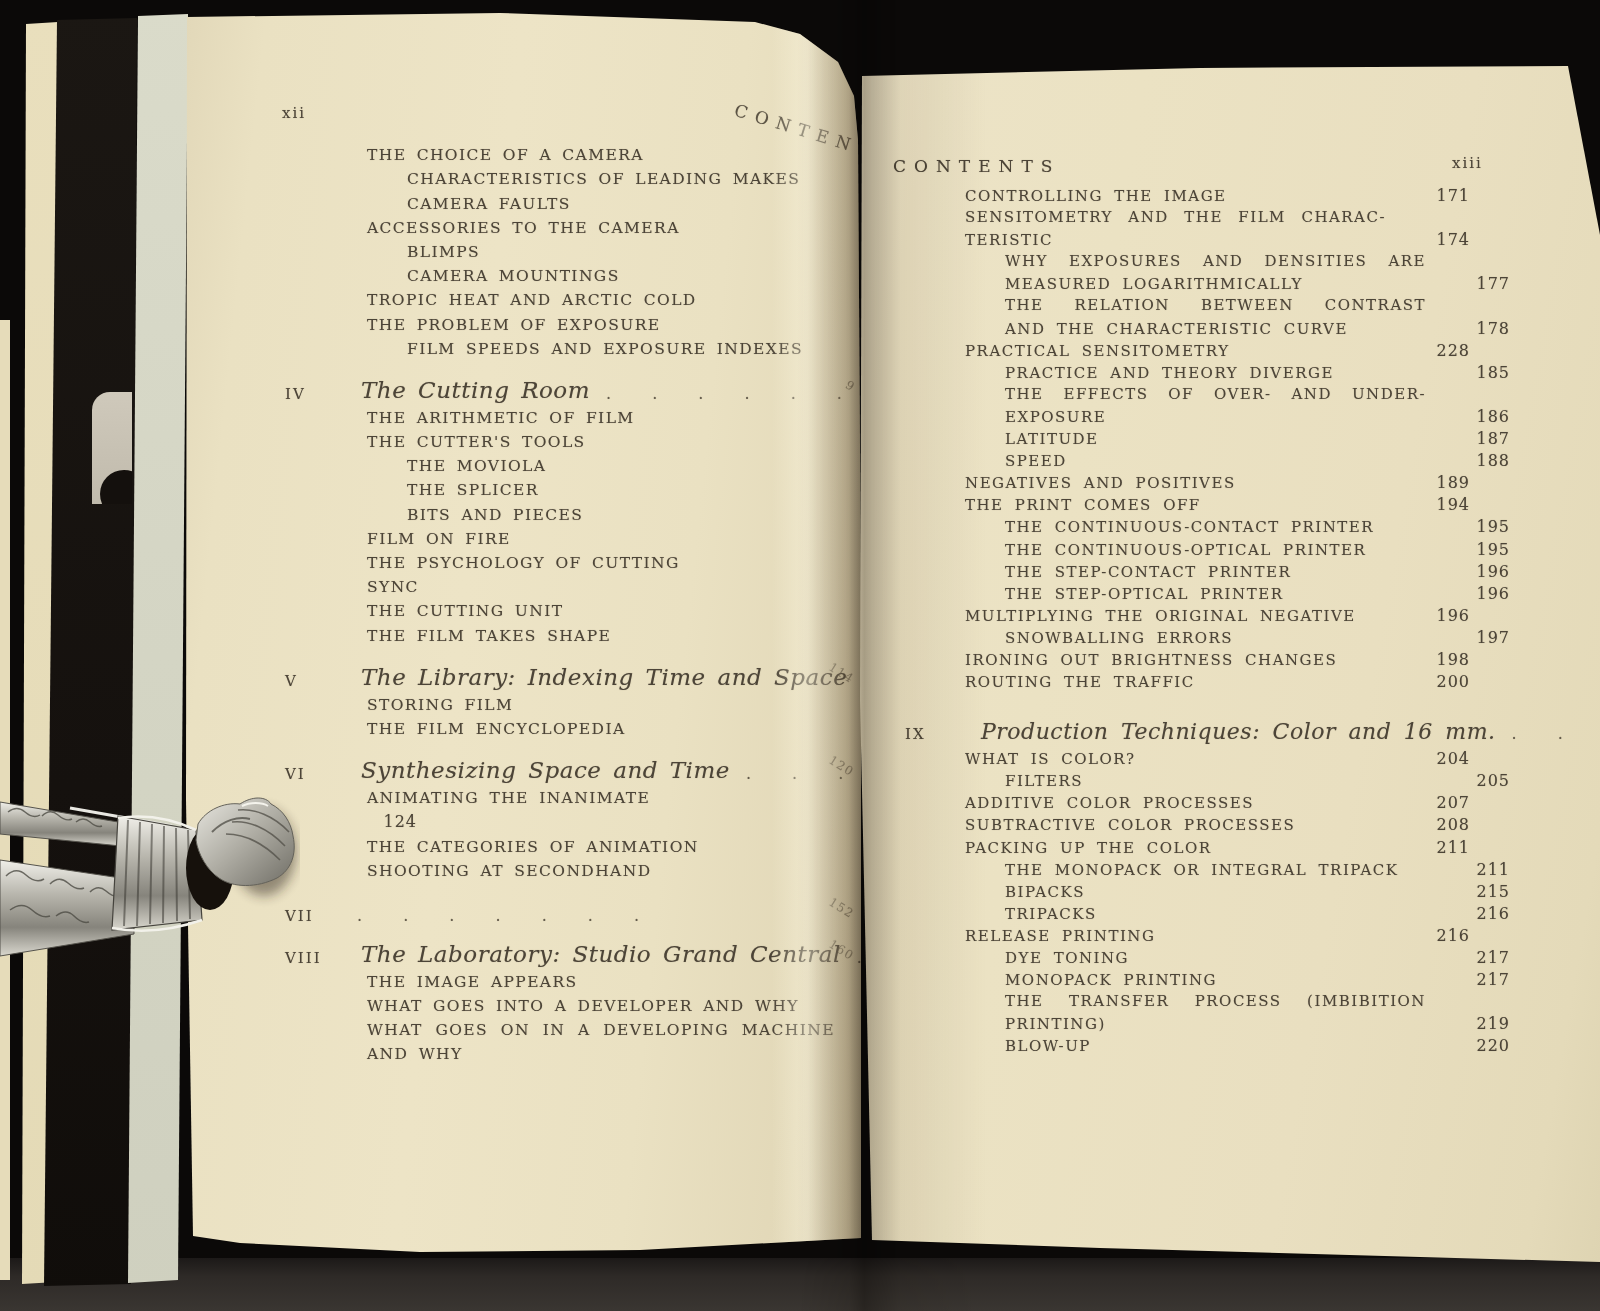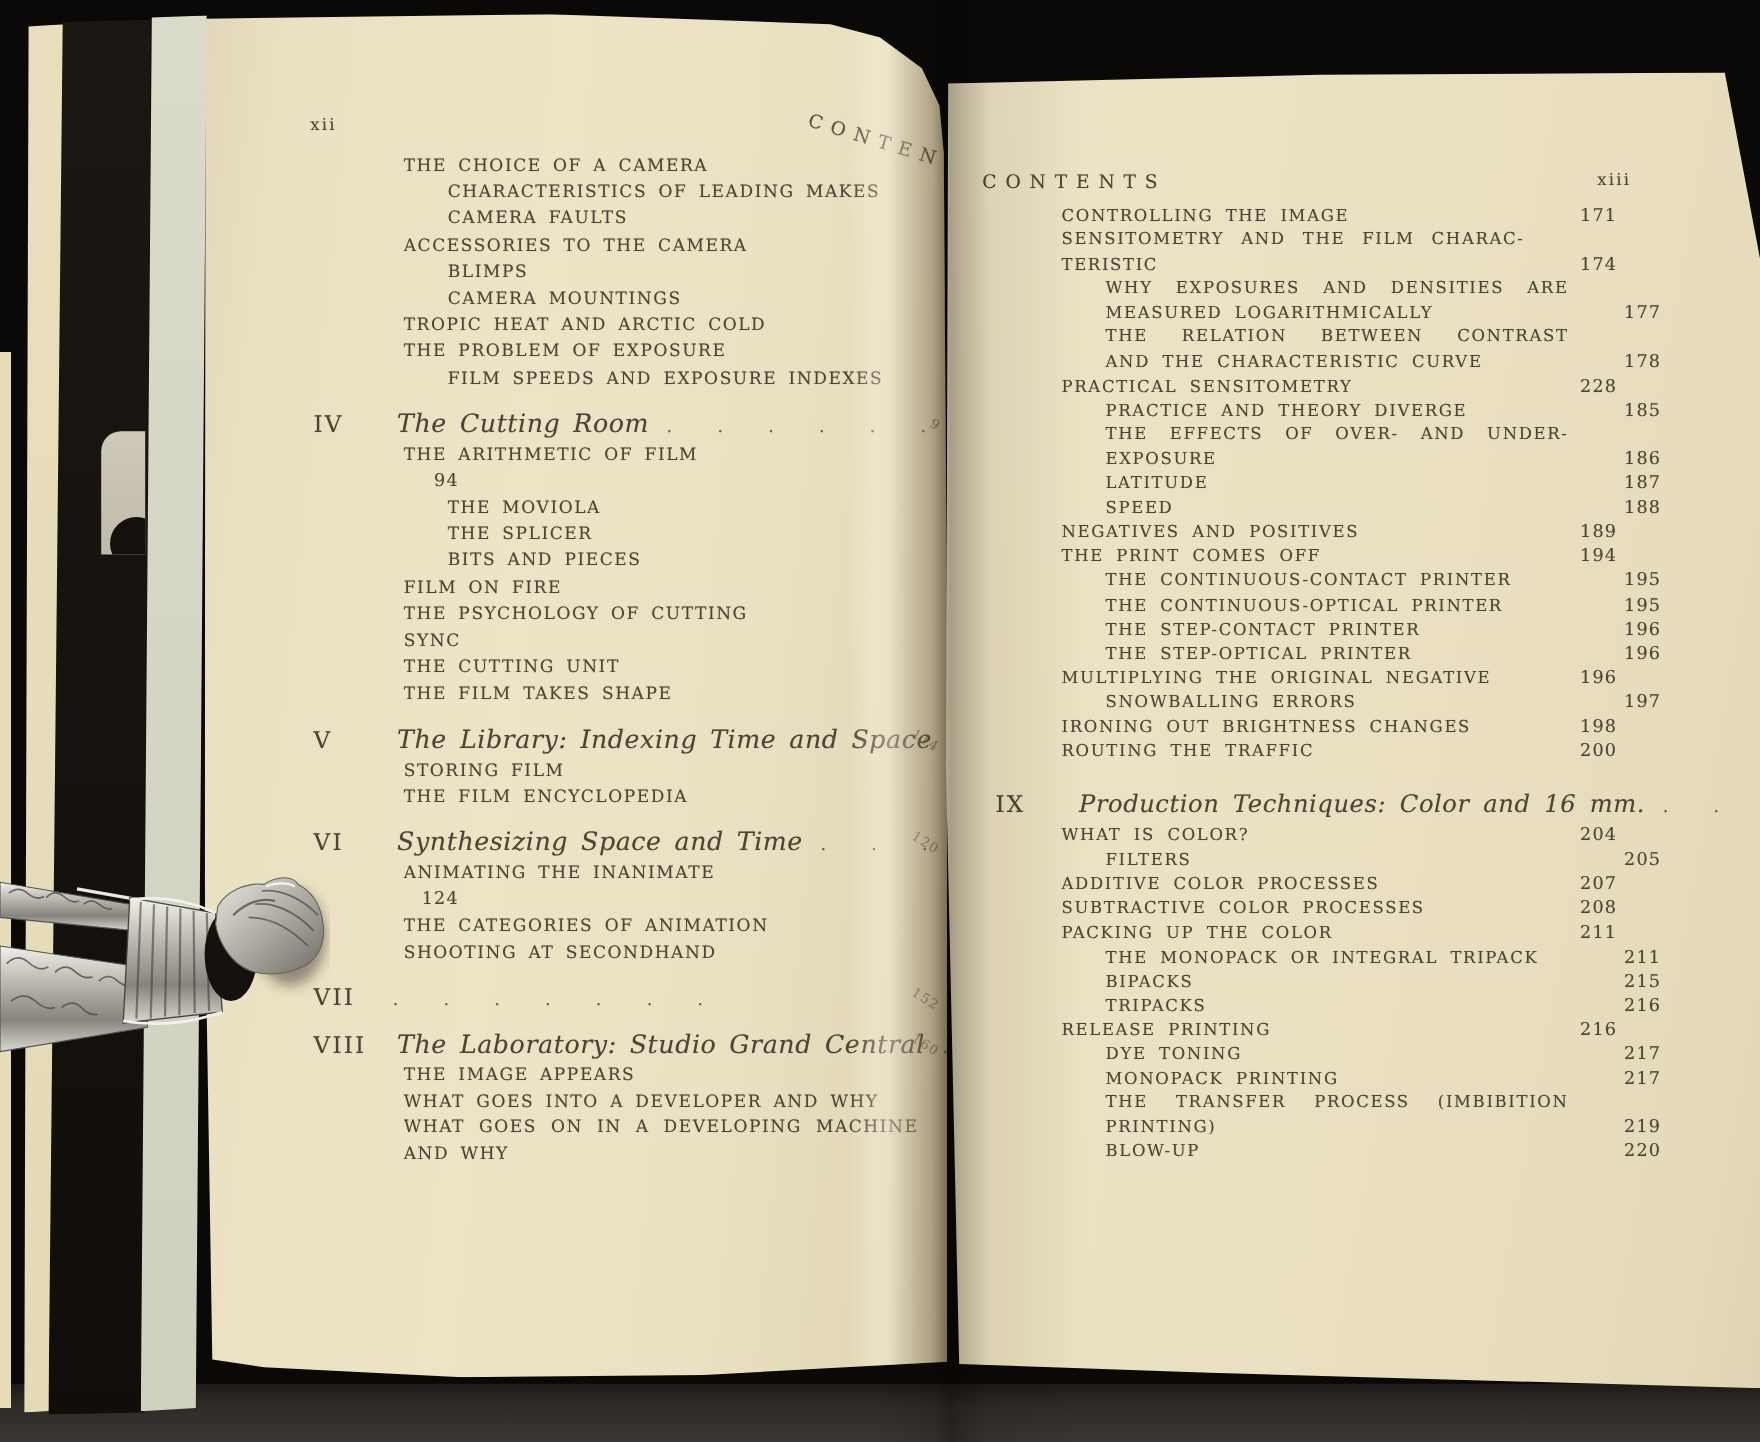--- a/index.html
+++ b/index.html
@@ -45,35 +45,35 @@
 
   
   .folio{position:absolute;font-size:15px;letter-spacing:2px;color:#4a4336;}
   .running-head{position:absolute;font-size:17px;letter-spacing:8px;color:#4a4336;}
   .rh-curl{transform:rotate(17deg);transform-origin:left top;opacity:.9;}
 
   
   .rows{position:absolute;color:#4c4437;}
   .row{display:flex;align-items:baseline;}
   #leftRows{left:99px;top:128px;width:560px;}
-  #leftRows .row{height:24.2px;width:532px;font-size:15.5px;letter-spacing:1.4px;word-spacing:4px;}
+  #leftRows .row{height:24.2px;width:532px;font-size:15.5px;letter-spacing:1.4px;word-spacing:4px;align-items:flex-end;}
   #rightRows{left:45px;top:124px;width:582px;}
   #rightRows .row{height:22.1px;width:505px;font-size:15px;letter-spacing:1.5px;word-spacing:5px;}
   .lbl{flex:1;white-space:nowrap;overflow:visible;}
   .lvl0{padding-left:82px;}  .lvl1{padding-left:122px;}
   #rightRows .lvl0{padding-left:60px;} #rightRows .lvl1{padding-left:100px;}
   .num{width:50px;text-align:right;font-size:16px;letter-spacing:1px;}
   .numshift .num{transform:translateY(13px);}
   .wrap .lbl{white-space:normal;text-align:justify;text-align-last:justify;}
   #leftRows .wrap .lbl{margin-right:64px;} #rightRows .wrap .lbl{margin-right:84px;}
 
   .chap{position:relative;margin-top:15px;height:30px !important;width:560px !important;}
   #rightRows .chap{margin-top:25px;width:582px !important;}
   .chap + .chap{margin-top:12px;}
-  .rn{width:56px;font-size:21px;letter-spacing:2px;flex:0 0 auto;}
+  .rn{width:56px;font-size:15px;letter-spacing:2px;flex:0 0 auto;}
   .ct{font-style:italic;font-size:23px;letter-spacing:.5px;white-space:nowrap;flex:0 0 auto;margin-left:20px;}
   #rightRows .ct{font-size:22px;}
   .dots{flex:0 0 auto;margin-left:16px;letter-spacing:17px;word-spacing:2px;font-size:16px;opacity:.85;white-space:nowrap;}
   .cnum{font-size:15.5px;margin-left:10px;}
   .cnum.edge{position:absolute;right:-10px;top:6px;font-size:12px;opacity:.55;
              transform:rotate(32deg);}
 
   .txt{color:#4c4437;text-shadow:0 0 1px rgba(76,68,55,.35);}
 
   
@@ -136,20 +136,21 @@
           <span class="rn" data-interactable="false">IV</span>
           <span class="ct" data-interactable="false">The Cutting Room</span>
           <span class="dots" data-interactable="false">. . . . . . . .</span>
           <span class="cnum edge" data-interactable="false">9</span>
         </div>
         <div data-interactable="false" class="row lvl0">
           <span class="lbl" data-interactable="false">THE ARITHMETIC OF FILM</span>
           <span class="num" data-interactable="false">91</span>
         </div>
         <div data-interactable="false" class="row lvl0">
+          <span class="lbl" data-interactable="false">THE CUTTER'S TOOLS</span>
           <span class="num" data-interactable="false">94</span>
         </div>
         <div data-interactable="false" class="row lvl1">
           <span class="lbl" data-interactable="false">THE MOVIOLA</span>
           <span class="num" data-interactable="false">96</span>
         </div>
         <div data-interactable="false" class="row lvl1">
           <span class="lbl" data-interactable="false">THE SPLICER</span>
           <span class="num" data-interactable="false">98</span>
         </div>

